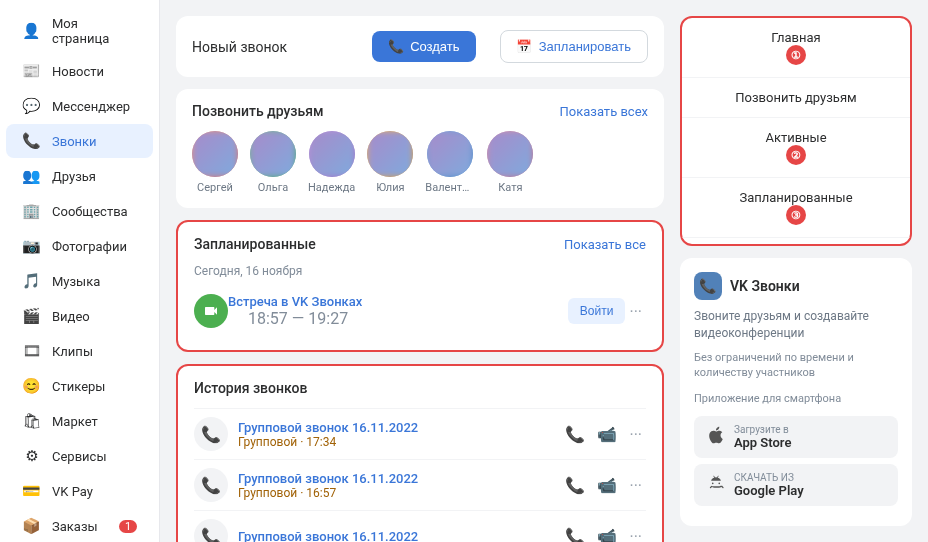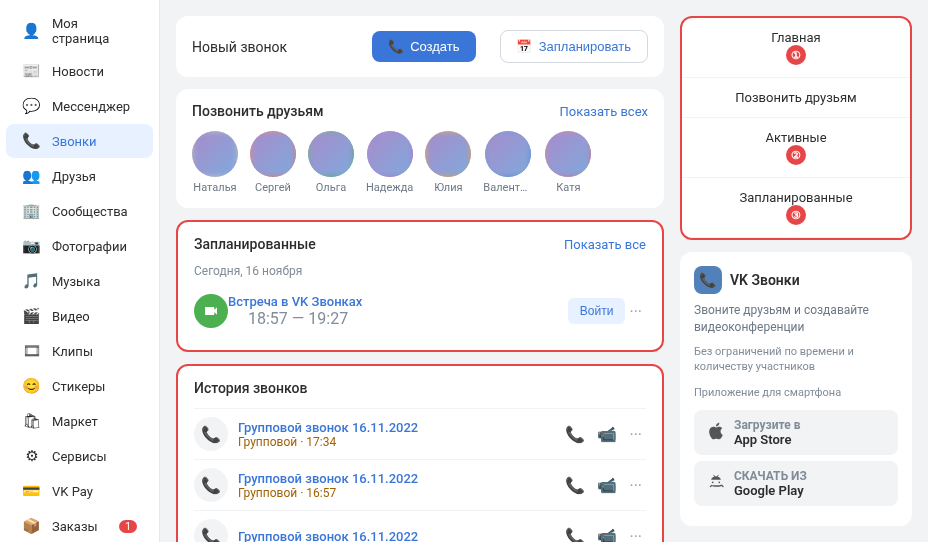--- a/index.html
+++ b/index.html
@@ -75,21 +75,21 @@
     
     .promo-panel { background: #fff; border-radius: 12px; padding: 14px; }
     .promo-logo { display: flex; align-items: center; gap: 8px; margin-bottom: 8px; }
     .promo-logo-icon { width: 28px; height: 28px; background: #5181b8; border-radius: 8px; display: flex; align-items: center; justify-content: center; color: #fff; font-size: 14px; }
     .promo-title { font-size: 14px; font-weight: 600; color: #2c2d2e; }
     .promo-desc { font-size: 12px; color: #6d7885; margin-bottom: 8px; line-height: 1.4; }
     .promo-sub { font-size: 11px; color: #818c99; margin-bottom: 10px; line-height: 1.4; }
     .app-btn { display: flex; align-items: center; gap: 8px; background: #f2f3f5; border-radius: 8px; padding: 8px 12px; margin-bottom: 6px; cursor: pointer; }
     .app-btn-icon { font-size: 18px; }
     .app-btn-text { display: flex; flex-direction: column; }
-    .app-btn-label { font-size: 12px; color: #818c99; font-weight: bold; }
+    .app-btn-label { font-size: 10px; color: #818c99; }
     .app-btn-name { font-size: 13px; font-weight: 600; color: #2c2d2e; }
   </style>
 </head>
 <body>
 
 <div class="layout">
 
   <nav class="sidebar">
   <div class="sidebar-item">
       <span class="icon">👤</span>
@@ -183,26 +183,20 @@
         </button>
       </div>
 
       <div class="friends-card">
         <div class="card-header">
           <span class="card-title">Позвонить друзьям</span>
           <span class="show-all">Показать всех</span>
         </div>
         <div class="friends-list">
           <div class="friend-item">
-            <div class="friend-avatar">
-                <div class="friend-avatar-blur"></div>
-              </div>
-            <span class="friend-name">Наталья</span>
-          </div>
-          <div class="friend-item">
             <div class="friend-avatar friend-avatar-2">
                 <div class="friend-avatar-blur"></div>
               </div>
             <span class="friend-name">Сергей</span>
           </div>
           <div class="friend-item">
             <div class="friend-avatar friend-avatar-3">
                 <div class="friend-avatar-blur"></div>
               </div>
             <span class="friend-name">Ольга</span>

